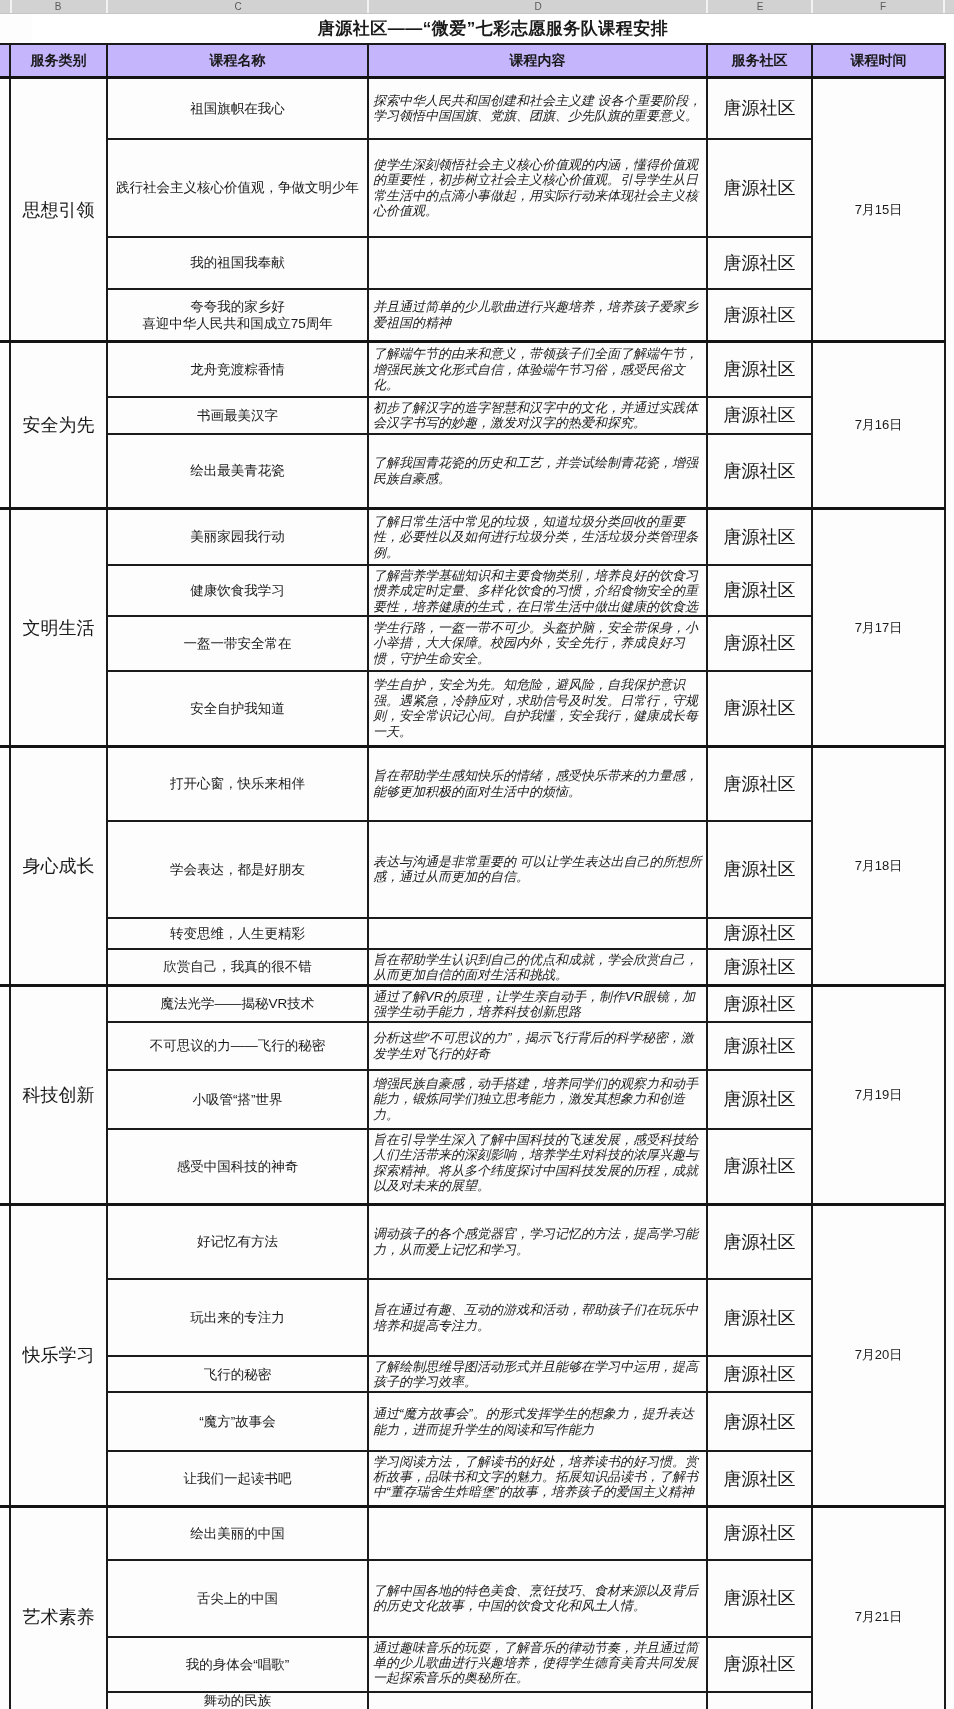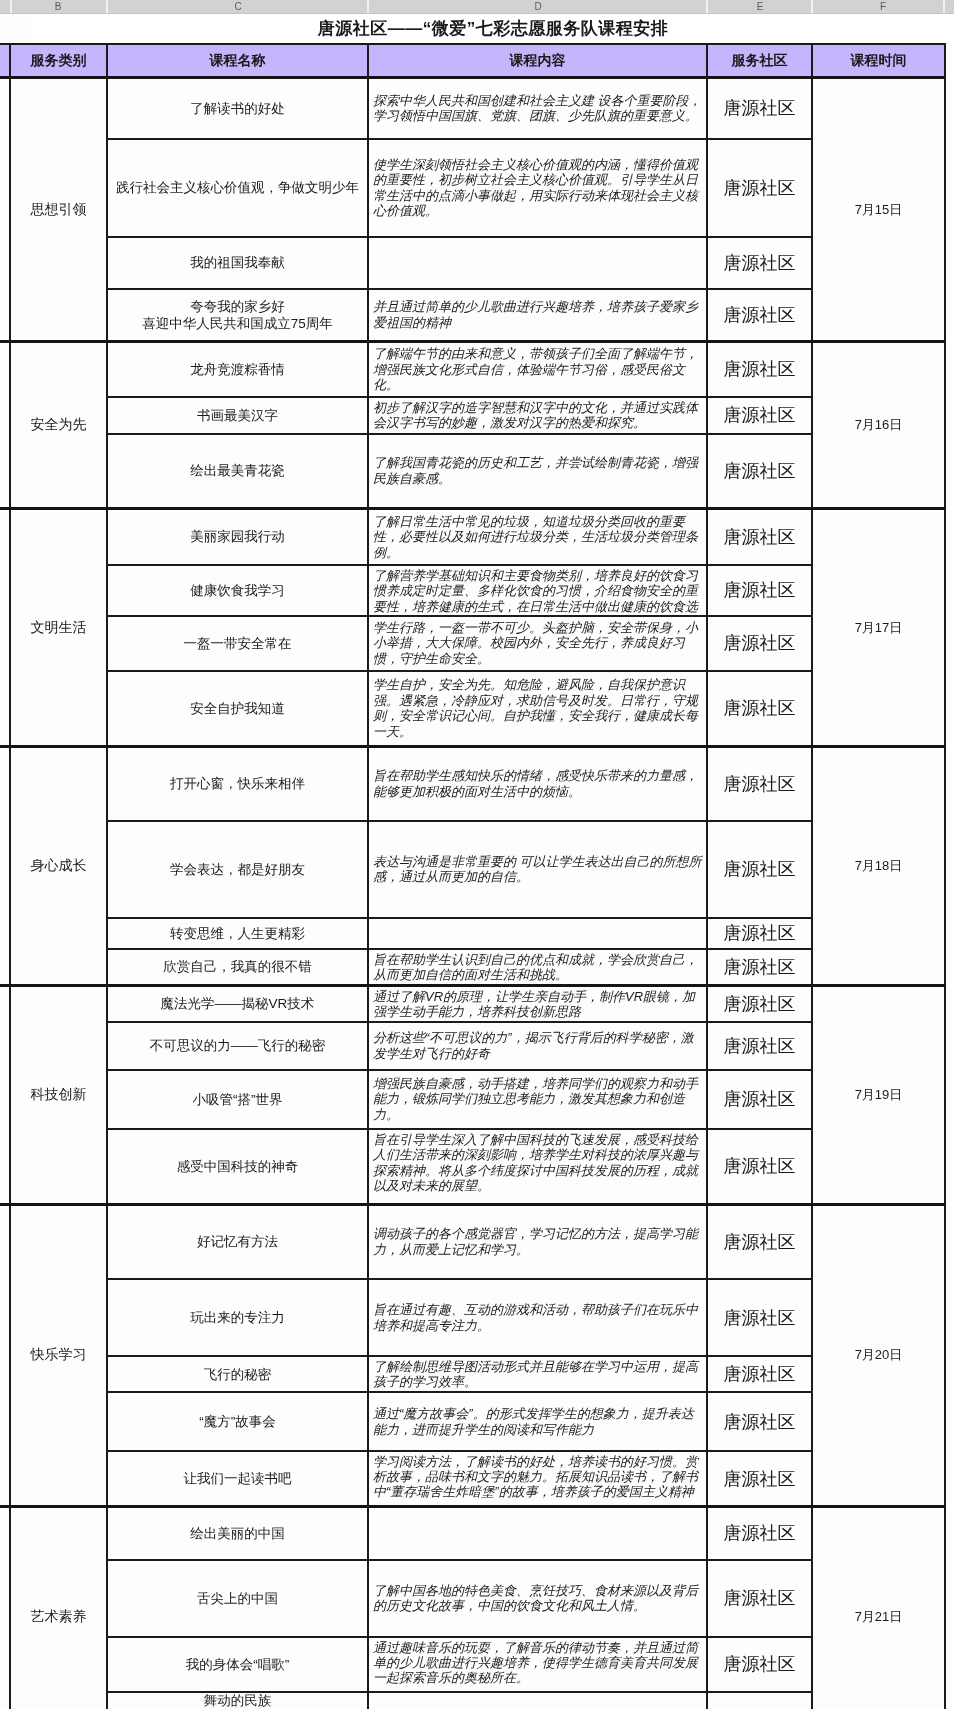--- a/index.html
+++ b/index.html
@@ -57,21 +57,21 @@
     vertical-align:middle;
   }
   .sched th{
     font-size:14px;
     font-weight:bold;
     text-align:center;
     height:29px;
     background:#c4b5fd;
   }
   td.sliver,th.sliver{border-left:none;padding:0;}
-  td.cat{font-size:14px;text-align:center;font-weight:normal;}
+  td.cat{font-size:18px;text-align:center;font-weight:normal;}
   td.course{font-size:13.5px;text-align:center;white-space:pre-line;line-height:17px;}
   td.content{font-size:13px;text-align:left;padding:2px 4px;vertical-align:middle;}
   td.content .txt{line-height:15.5px;font-style:italic;}
   td.comm{font-size:18px;text-align:center;}
   td.time{font-size:13px;text-align:center;}
   tr.sec td{border-top:3px solid #141414;}
 </style>
 </head>
 <body>
 
@@ -107,21 +107,21 @@
     <th>服务类别</th>
     <th>课程名称</th>
     <th>课程内容</th>
     <th>服务社区</th>
     <th>课程时间</th>
   </tr>
 
   <tr class="sec" style="height:61px">
     <td class="sliver" rowspan="4"></td>
     <td class="cat" rowspan="4">思想引领</td>
-    <td class="course">了解读书的好处</td>
+    <td class="course">祖国旗帜在我心</td>
     <td class="content">
           <div class="txt">探索中华人民共和国创建和社会主义建 设各个重要阶段，学习领悟中国国旗、党旗、团旗、少先队旗的重要意义。</div>
         </td>
     <td class="comm">唐源社区</td>
     <td class="time" rowspan="4">7月15日</td>
   </tr>
   <tr style="height:98px">
     <td class="course">践行社会主义核心价值观，争做文明少年</td>
     <td class="content">
           <div class="txt">使学生深刻领悟社会主义核心价值观的内涵，懂得价值观的重要性，初步树立社会主义核心价值观。引导学生从日常生活中的点滴小事做起，用实际行动来体现社会主义核心价值观。</div>

